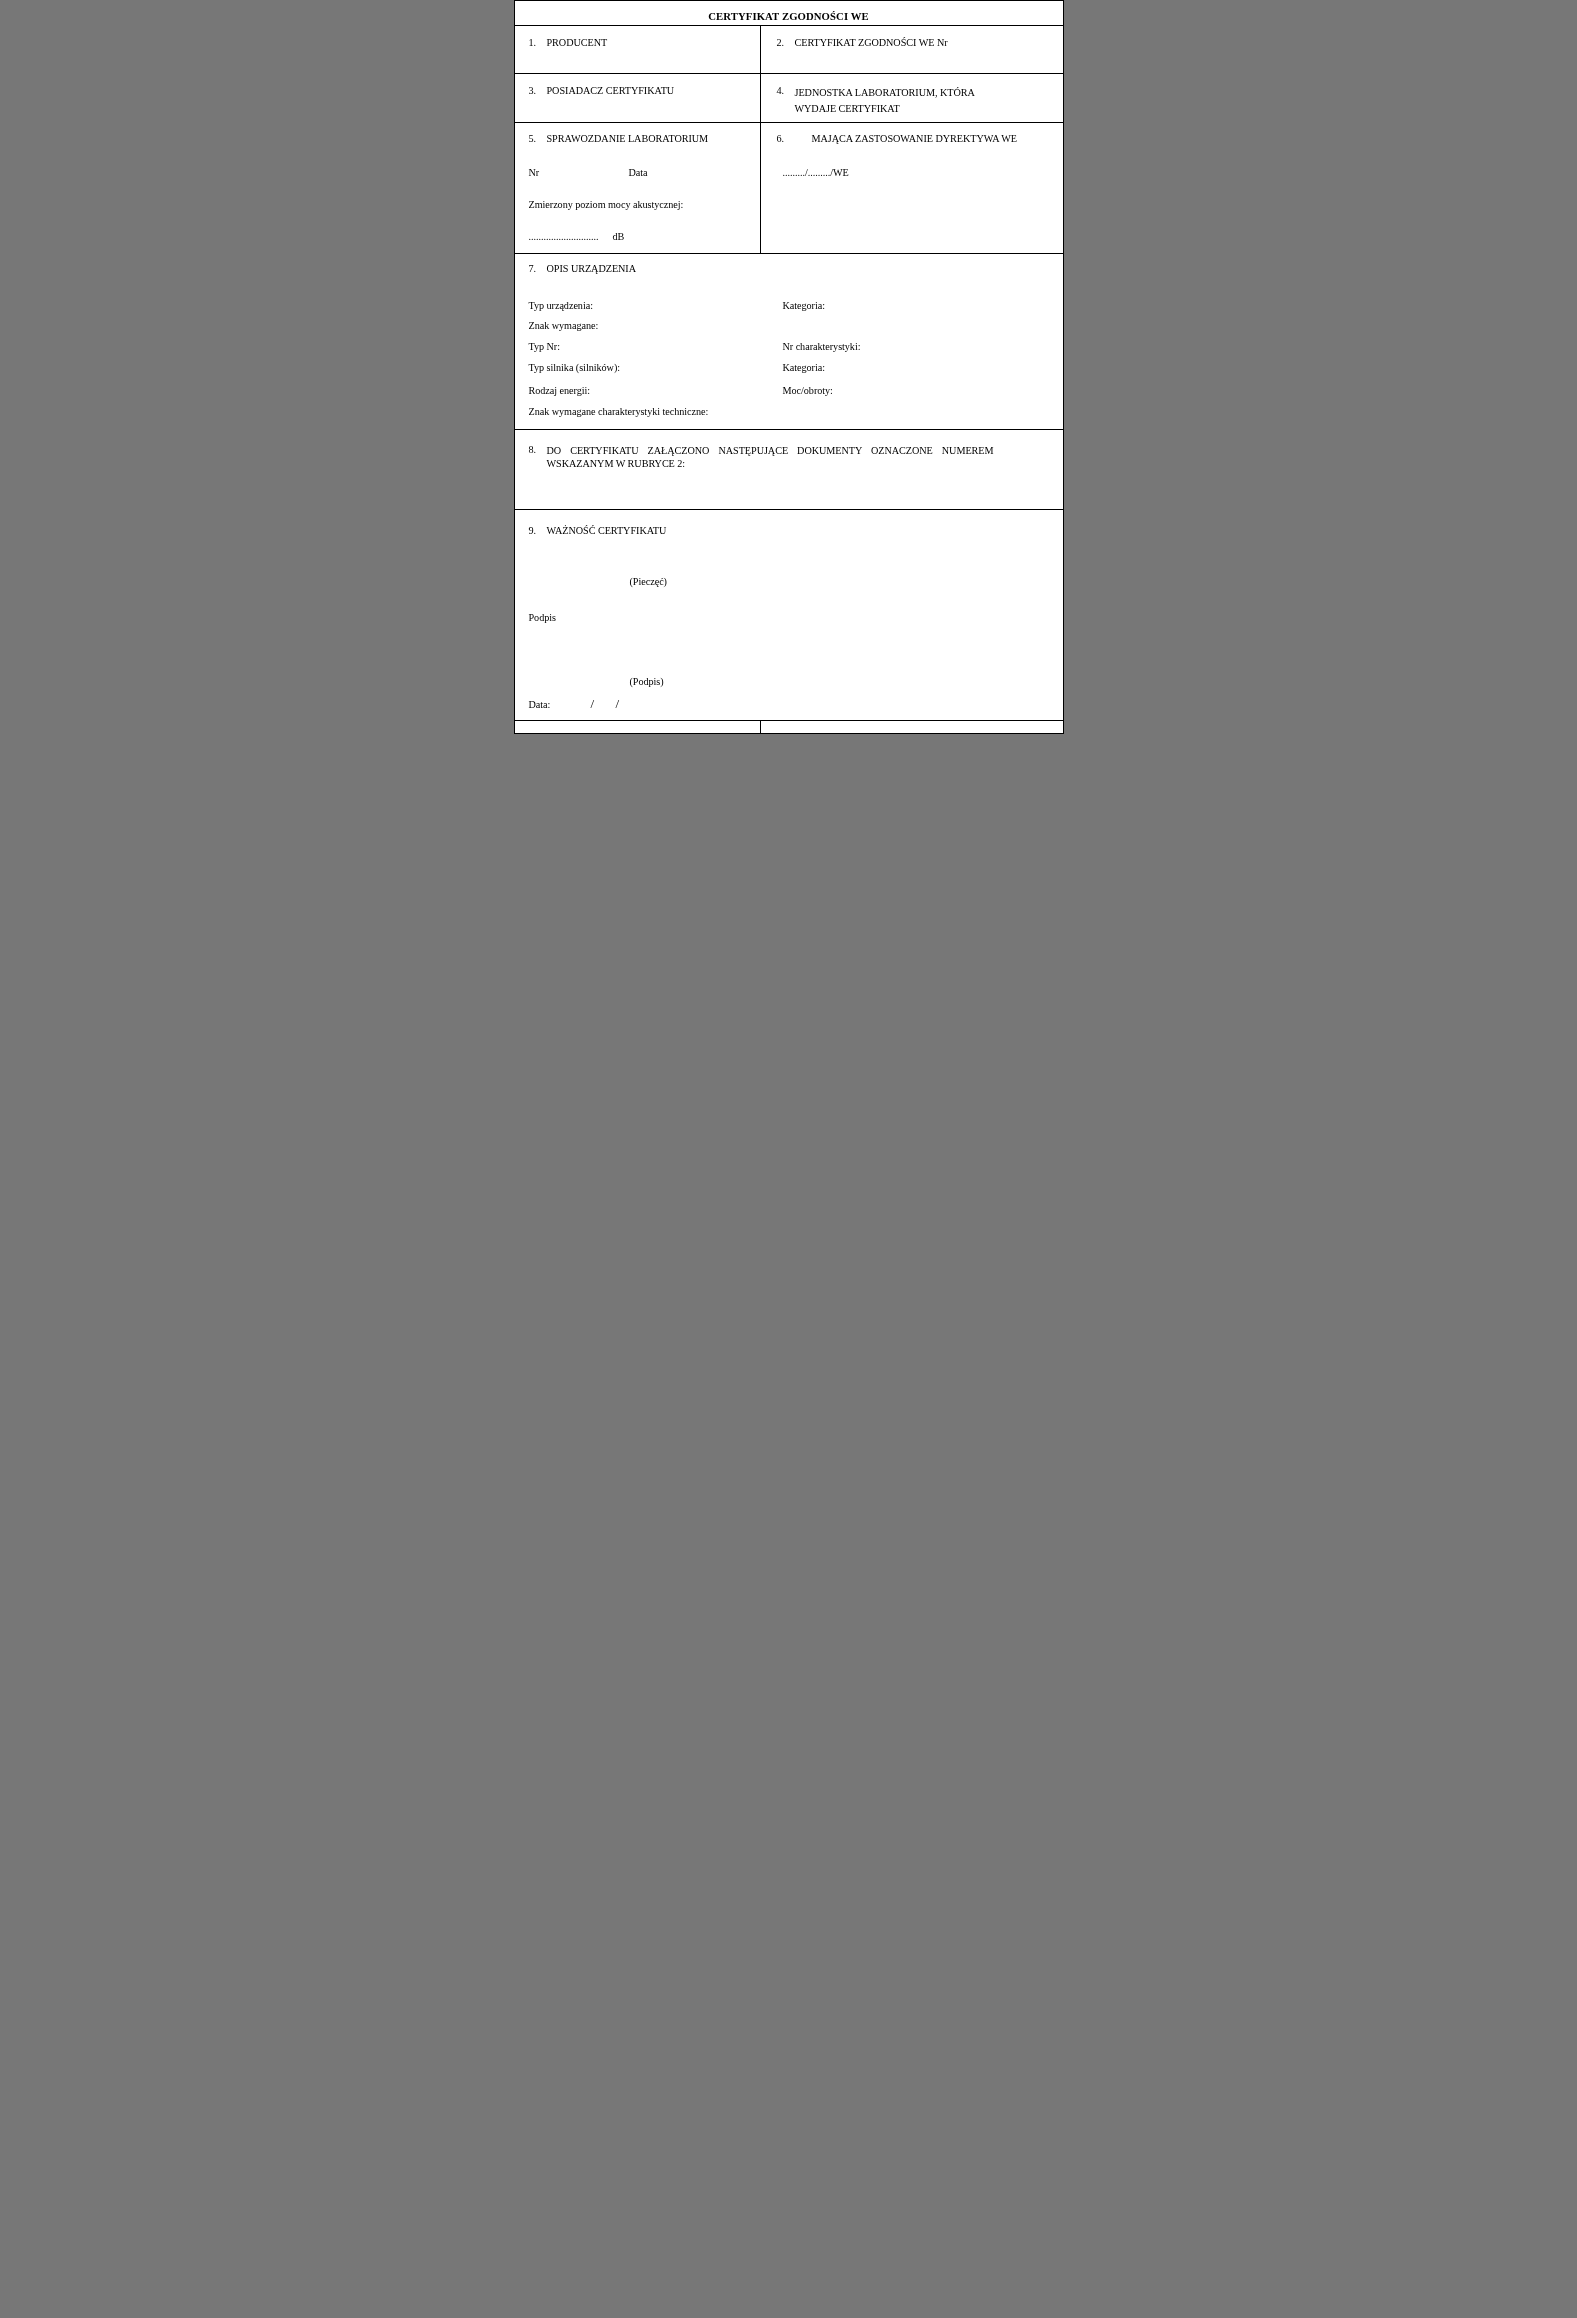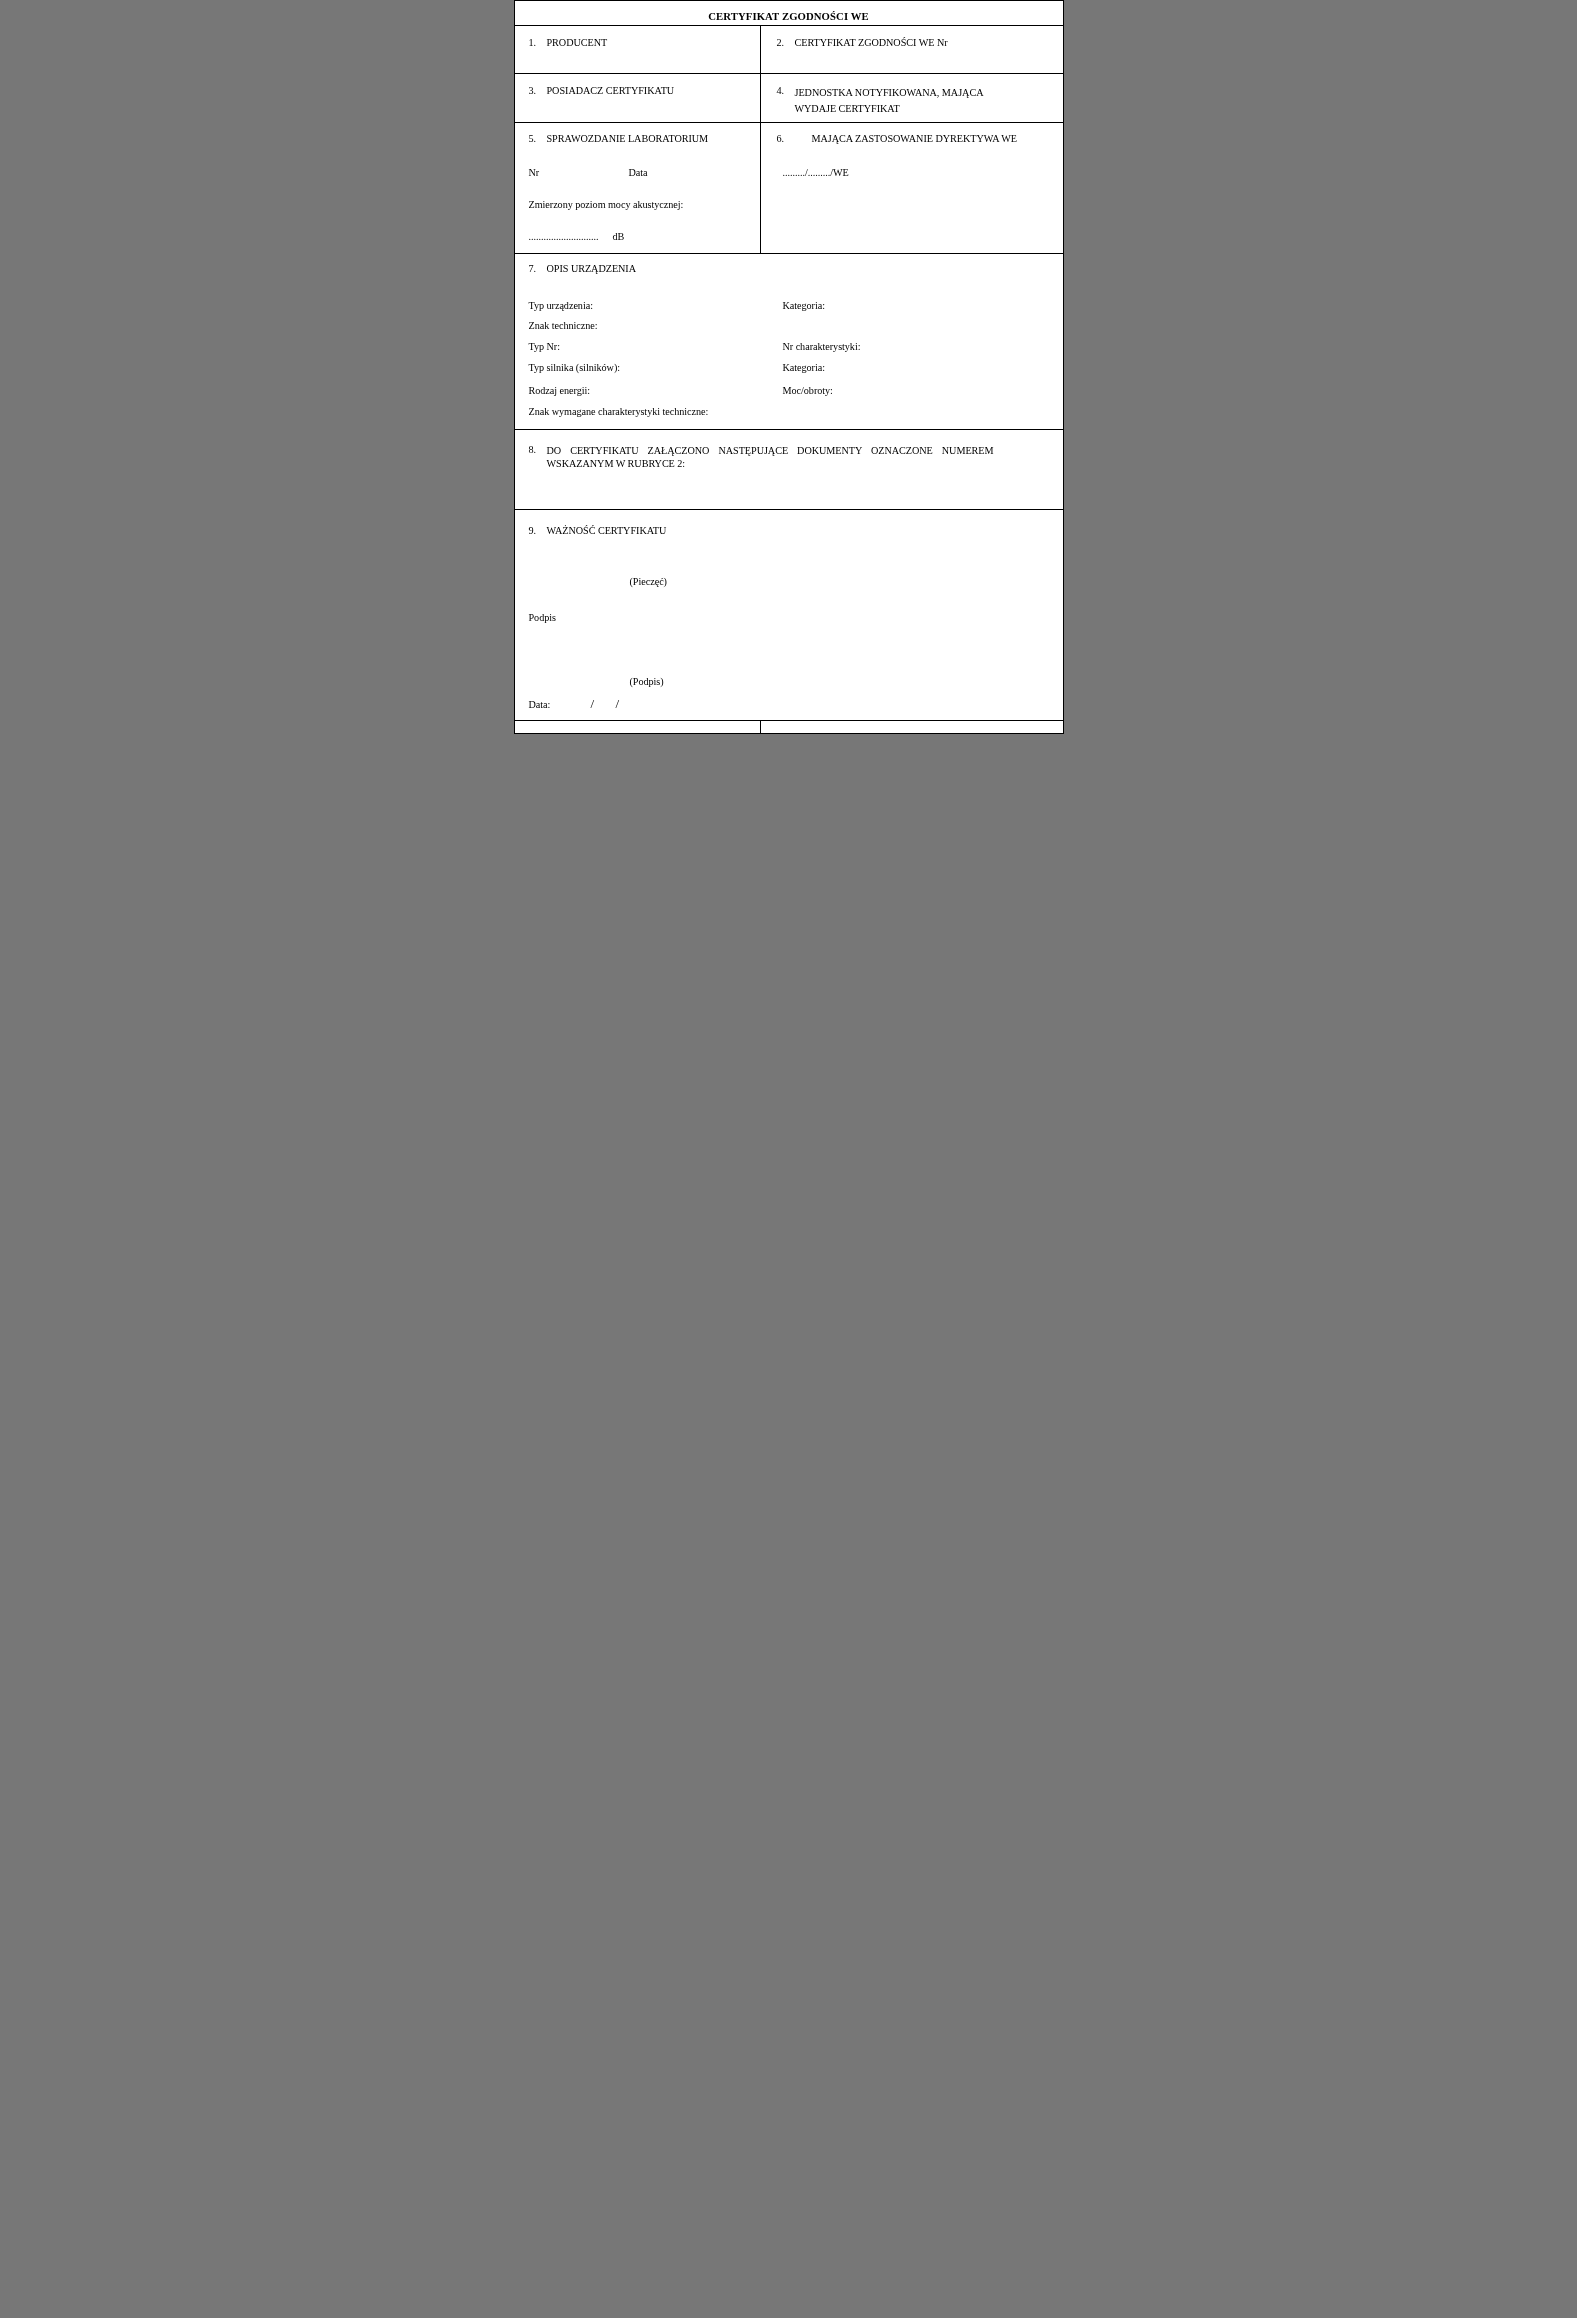--- a/index.html
+++ b/index.html
@@ -41,41 +41,41 @@
   <div class="t title" style="top:8.8px">CERTYFIKAT ZGODNOŚCI WE</div>
 
   <div class="t" style="left:14px; top:36px">1.</div>
   <div class="t" style="left:32px; top:36px">PRODUCENT</div>
   <div class="t" style="left:262px; top:36px">2.</div>
   <div class="t" style="left:280px; top:36px">CERTYFIKAT ZGODNOŚCI WE Nr</div>
 
   <div class="t" style="left:14px; top:84px">3.</div>
   <div class="t" style="left:32px; top:84px">POSIADACZ CERTYFIKATU</div>
   <div class="t" style="left:262px; top:84px">4.</div>
-  <div class="t wrapblock" style="left:280px; top:84px; width:203px; line-height:16px">JEDNOSTKA NOTYFIKOWANA, MAJĄCA WYDAJE CERTYFIKAT</div>
+  <div class="t wrapblock" style="left:280px; top:84px; width:203px; line-height:16px">JEDNOSTKA LABORATORIUM, KTÓRA WYDAJE CERTYFIKAT</div>
 
   <div class="t" style="left:14px; top:132px">5.</div>
   <div class="t" style="left:32px; top:132px">SPRAWOZDANIE LABORATORIUM</div>
   <div class="t" style="left:262px; top:132px">6.</div>
   <div class="t" style="left:297px; top:132px">MAJĄCA ZASTOSOWANIE DYREKTYWA WE</div>
 
   <div class="t" style="left:14px;  top:166px">Nr</div>
   <div class="t" style="left:114px; top:166px">Data</div>
   <div class="t" style="left:268px; top:166px">........./........./WE</div>
 
   <div class="t" style="left:14px; top:198px">Zmierzony poziom mocy akustycznej:</div>
   <div class="t" style="left:14px; top:230px">............................</div>
   <div class="t" style="left:98px; top:230px">dB</div>
 
   <div class="t" style="left:14px; top:262px">7.</div>
   <div class="t" style="left:32px; top:262px">OPIS URZĄDZENIA</div>
 
   <div class="t" style="left:14px;  top:299px">Typ urządzenia:</div>
   <div class="t" style="left:268px; top:299px">Kategoria:</div>
-  <div class="t" style="left:14px;  top:319px">Znak techniczne:</div>
+  <div class="t" style="left:14px;  top:319px">Znak wymagane:</div>
   <div class="t" style="left:14px;  top:340px">Typ Nr:</div>
   <div class="t" style="left:268px; top:340px">Nr charakterystyki:</div>
   <div class="t" style="left:14px;  top:361px">Typ silnika (silników):</div>
   <div class="t" style="left:268px; top:361px">Kategoria:</div>
   <div class="t" style="left:14px;  top:384px">Rodzaj energii:</div>
   <div class="t" style="left:268px; top:384px">Moc/obroty:</div>
   <div class="t" style="left:14px;  top:405px">Znak wymagane charakterystyki techniczne:</div>
 
   <div class="t" style="left:14px; top:443px">8.</div>
   <div class="t wrapblock just" style="left:32px; top:443px; width:447px; line-height:13.4px">DO CERTYFIKATU ZAŁĄCZONO NASTĘPUJĄCE DOKUMENTY OZNACZONE NUMEREM WSKAZANYM W RUBRYCE 2:</div>

